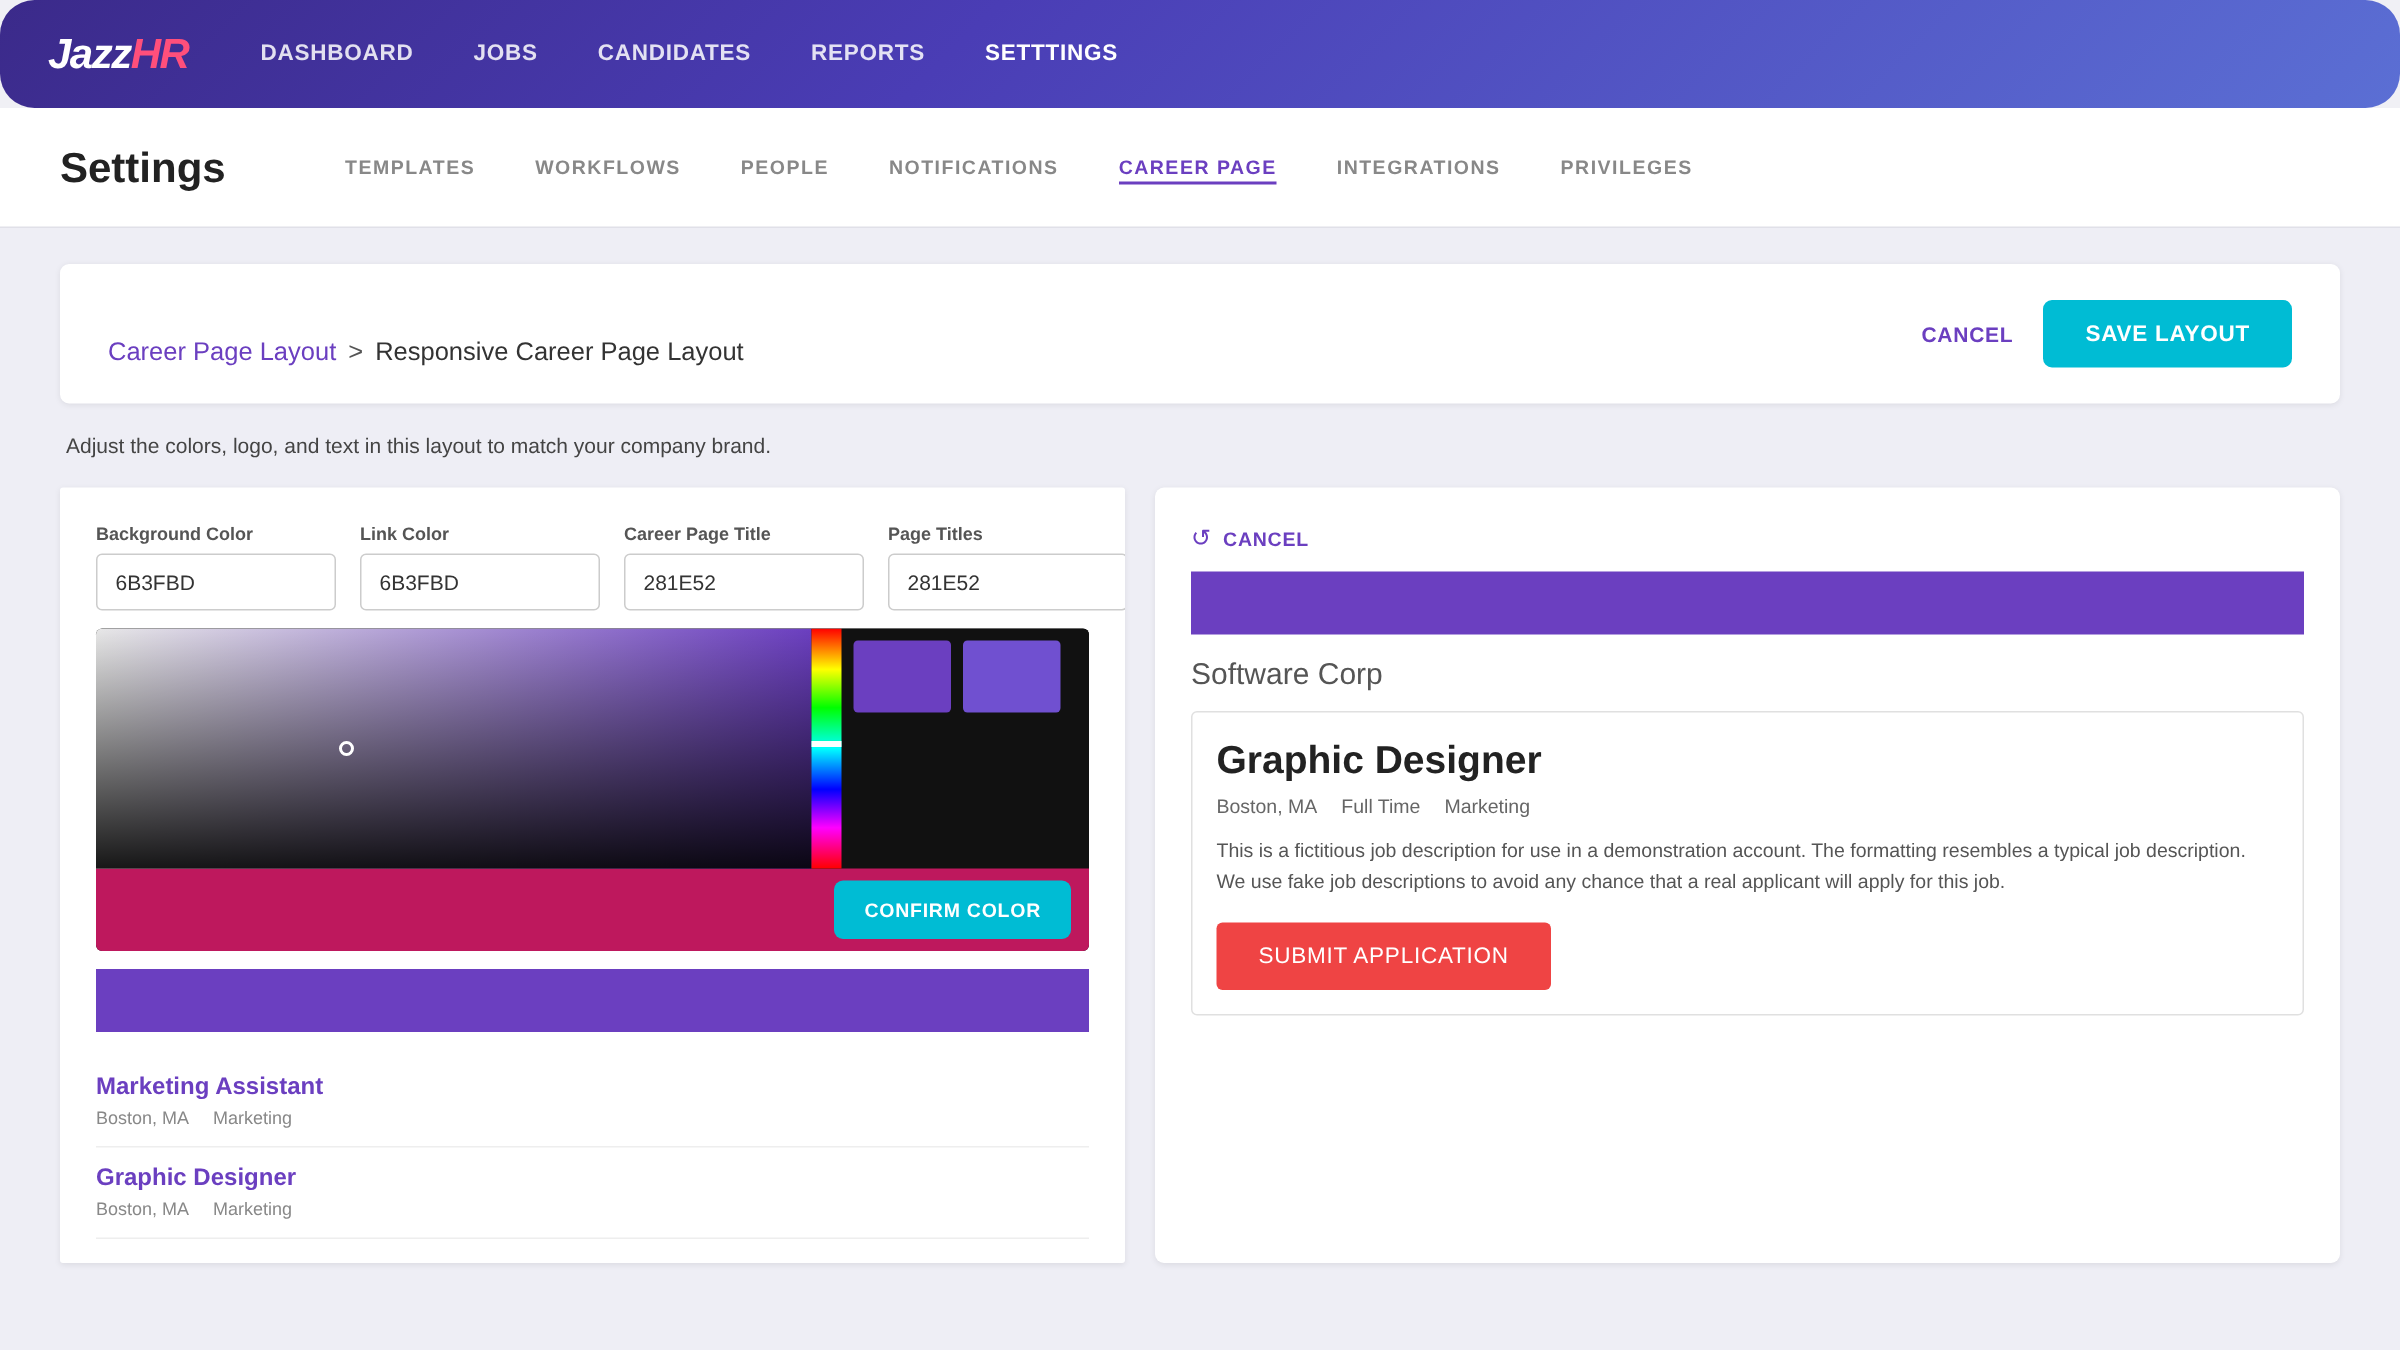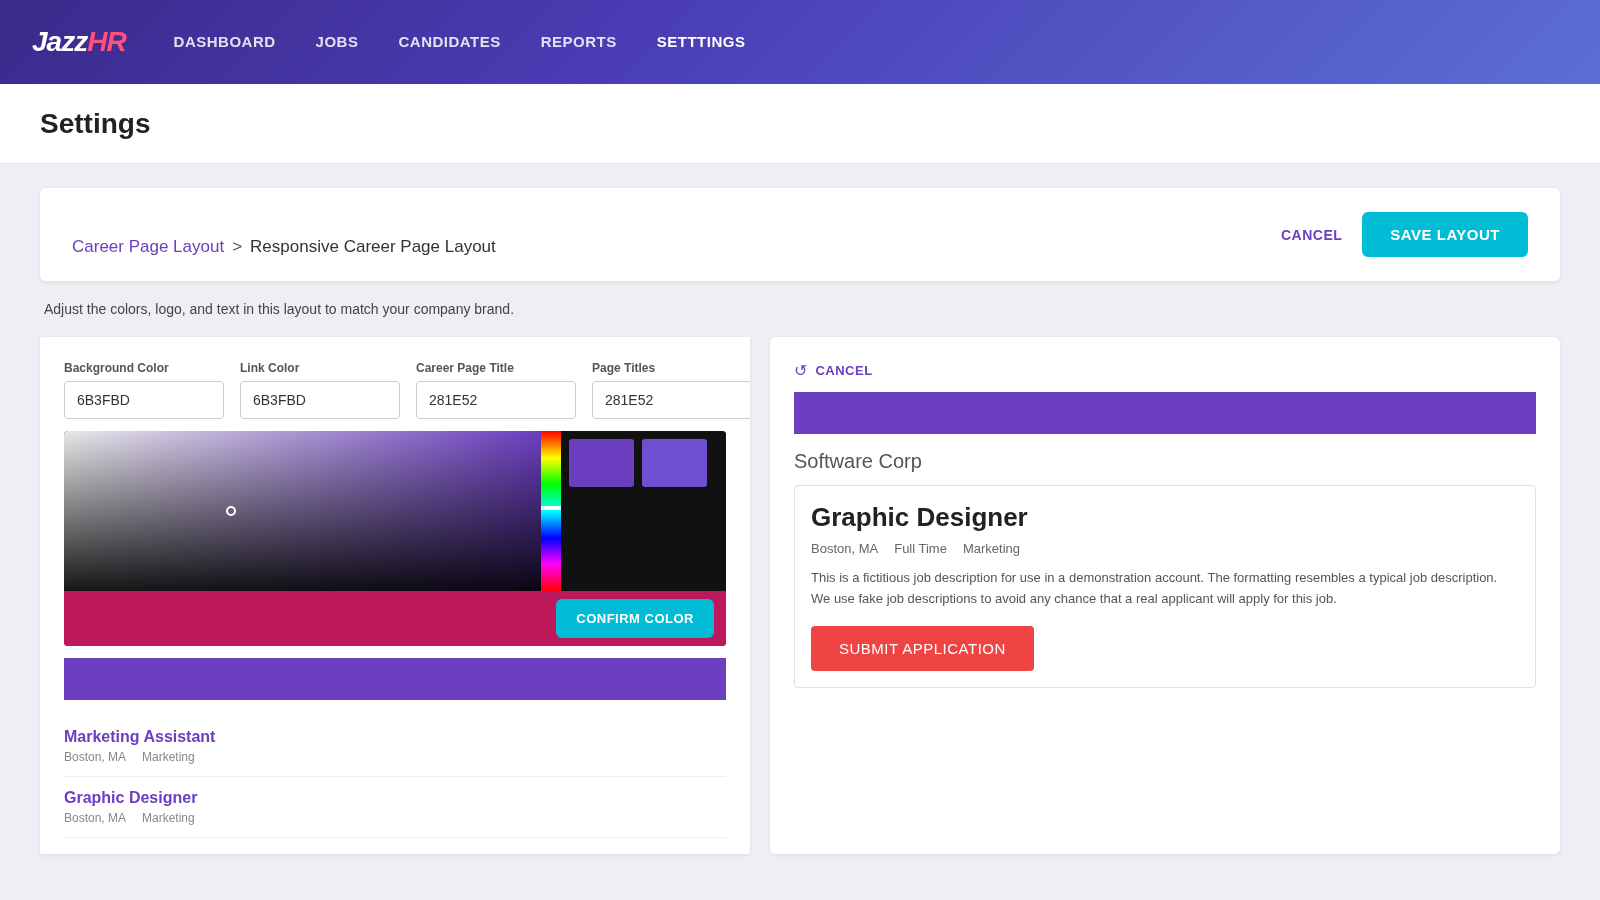--- a/index.html
+++ b/index.html
@@ -1,25 +1,26 @@
 <!DOCTYPE html>
 <html><head>
   <meta charset="utf-8">
   <style>
     * { box-sizing: border-box; margin: 0; padding: 0; }
     body { font-family: 'Arial', sans-serif; background: #f0f0f5; min-height: 900px; }
 
     
     .top-nav {
       background: linear-gradient(135deg, #3b2a8a 0%, #4a3db5 40%, #5b6fd4 100%);
-      height: 84px;
+      height: 72px;
       display: flex;
       align-items: center;
       padding: 0 32px;
       gap: 48px;
+      border-radius: 23px;
     }
     .logo {
       display: flex;
       align-items: center;
       gap: 4px;
     }
     .logo-jazz {
       font-size: 28px;
       font-weight: 900;
       color: white;
@@ -308,20 +309,29 @@
     <li><a href="#">DASHBOARD</a></li>
     <li><a href="#">JOBS</a></li>
     <li><a href="#">CANDIDATES</a></li>
     <li><a href="#">REPORTS</a></li>
     <li><a href="#" class="active">SETTTINGS</a></li>
   </ul>
 </nav>
 
 <div class="settings-bar">
   <div class="settings-title">Settings</div>
+  <ul class="settings-nav">
+    <li><a href="#">TEMPLATES</a></li>
+    <li><a href="#">WORKFLOWS</a></li>
+    <li><a href="#">PEOPLE</a></li>
+    <li><a href="#">NOTIFICATIONS</a></li>
+    <li><a href="#" class="active">CAREER PAGE</a></li>
+    <li><a href="#">INTEGRATIONS</a></li>
+    <li><a href="#">PRIVILEGES</a></li>
+  </ul>
 </div>
 
 <div class="main-content">
 
   <div class="layout-header-card">
     <div class="breadcrumb">
       <a href="#" class="breadcrumb-link">Career Page Layout</a>
       <span class="breadcrumb-sep">&gt;</span>
       <span class="breadcrumb-current">Responsive Career Page Layout</span>
     </div>

